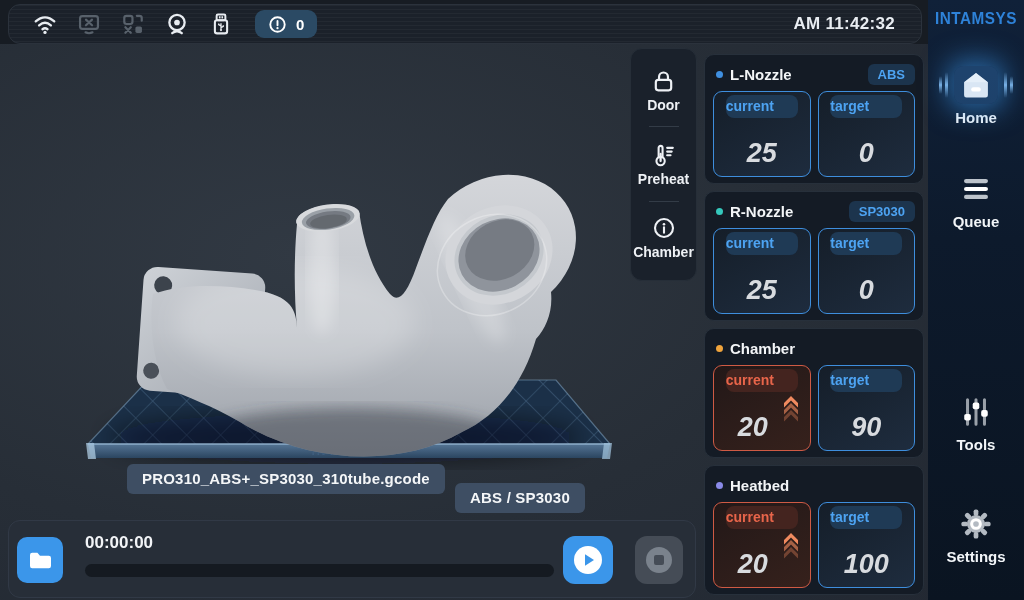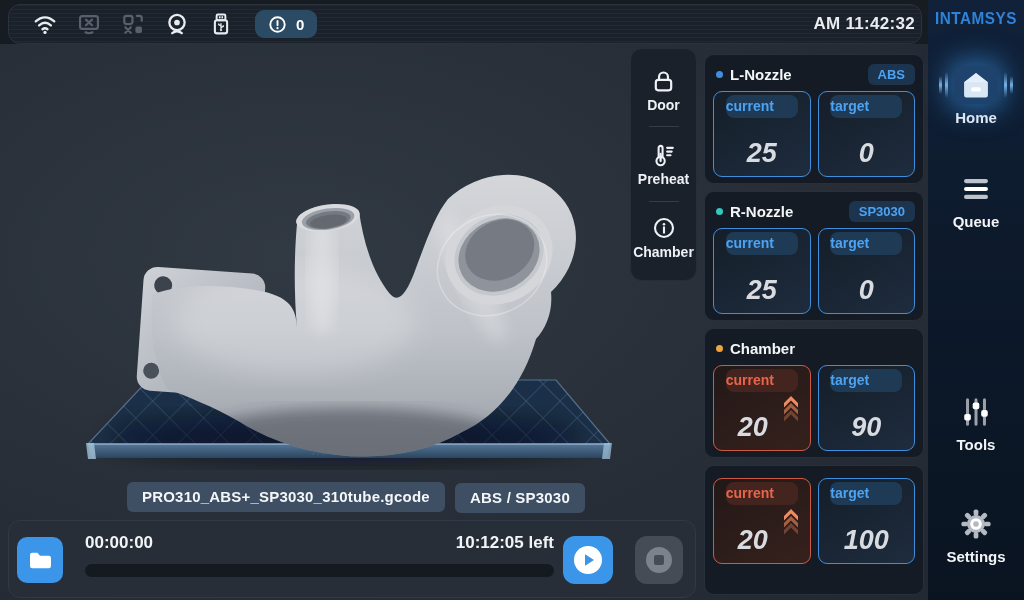--- a/index.html
+++ b/index.html
@@ -10,21 +10,21 @@
   
   #topbar { left:8px; top:4px; width:914px; height:40px; border-radius:12px;
     background:repeating-linear-gradient(180deg, rgba(255,255,255,0.035) 0 1px, rgba(0,0,0,0) 1px 4px), #1b212a;
     border:1px solid #2b323c; display:flex; align-items:center; padding-left:24px; }
   .sicon { width:24px; height:24px; margin-right:20px; flex:0 0 auto; }
   .sicon-on  { color:#e8ecf1; }
   .sicon-off { color:#58616b; }
   #alert-pill { display:flex; align-items:center; gap:9px; background:#2b4a64;
     border-radius:9px; height:28px; padding:0 13px; margin-left:2px; color:#fff; }
   #alert-pill .cnt { font-weight:bold; font-size:15px; color:#fff; }
-  #clock { margin-left:auto; margin-right:6px; color:#e9edf2; font-weight:bold; font-size:17px; letter-spacing:.3px; }
+  #clock { margin-left:auto; margin-right:26px; color:#e9edf2; font-weight:bold; font-size:17px; letter-spacing:.3px; }
 
   
   #sidebar { left:928px; top:0; width:96px; height:600px;
     background:linear-gradient(180deg,#102139 0%, #0d1a2c 40%, #0a1421 100%); }
   #logo { position:absolute; top:9px; left:0; width:96px; text-align:center;
     color:#2e82d8; font-weight:bold; font-size:15px; letter-spacing:.5px;
     transform:scaleY(1.15) scaleX(1.02); }
   .nav-item { position:absolute; left:0; width:96px; display:flex; flex-direction:column;
     align-items:center; gap:5px; }
   .nav-icon { width:44px; height:38px; display:flex; align-items:center; justify-content:center;
@@ -170,21 +170,21 @@
       <g transform="rotate(-28 499 211)">
         <ellipse cx="499" cy="211" rx="55" ry="48" fill="#d4d6da"></ellipse>
         <ellipse cx="499" cy="211" rx="46" ry="39" fill="#c4c8cd"></ellipse>
         <ellipse cx="499" cy="211" rx="42" ry="35" fill="#8f949c"></ellipse>
         <ellipse cx="502" cy="207" rx="36" ry="29" fill="#767b83"></ellipse>
       </g>
       <ellipse cx="492" cy="221" rx="56" ry="49" transform="rotate(-28 492 221)" fill="none" stroke="rgba(255,255,255,0.28)" stroke-width="1.5"></ellipse>
     </g>
   </svg>
 
-  <span class="chip" style="left:127px; top:438px;">PRO310_ABS+_SP3030_310tube.gcode</span>
+  <span class="chip" style="left:127px; top:420px;">PRO310_ABS+_SP3030_310tube.gcode</span>
   <span class="chip" style="left:455px; top:439px;">ABS / SP3030</span>
 </div>
 
 <div id="topbar" class="abs">
   <svg class="sicon sicon-on" viewBox="0 0 22 22">
     <g fill="none" stroke="currentColor" stroke-width="2.1" stroke-linecap="round">
       <path d="M2.5,8.6 C7.8,3.8 14.2,3.8 19.5,8.6"></path>
       <path d="M5.6,12.3 C9.1,9.2 12.9,9.2 16.4,12.3"></path>
       <path d="M8.7,15.8 C10.2,14.6 11.8,14.6 13.3,15.8"></path>
     </g>
@@ -321,20 +321,25 @@
       <div class="tcard blue">
         <span class="pill bl">target</span>
         <div class="tval-row">
             <span class="tval">90</span>
           </div>
       </div>
     </div>
   </div>
 
   <div class="temp-panel">
+    <div class="tp-head">
+      <span class="dot" style="background: rgb(138, 138, 232);"></span>
+      <span class="tp-name">Heatbed</span>
+
+    </div>
     <div class="tp-cards">
       <div class="tcard red">
         <span class="pill rd">current</span>
         <div class="tval-row shift">
             <span class="tval">20</span>
           </div>
         <svg class="chevrons" width="18" height="28" viewBox="0 0 18 28">
           <path d="M2,9 L9,2 L16,9 L16,13.5 L9,6.5 L2,13.5 Z" fill="#f08a5f"></path>
           <path d="M2,16 L9,9 L16,16 L16,20.5 L9,13.5 L2,20.5 Z" fill="#f08a5f" opacity="0.62"></path>
           <path d="M2,23 L9,16 L16,23 L16,27.5 L9,20.5 L2,27.5 Z" fill="#f08a5f" opacity="0.35"></path>
@@ -350,21 +355,20 @@
   </div>
 </div>
 
 <div id="playbar" class="abs">
   <div id="folder-btn">
     <svg width="26" height="24" viewBox="0 0 26 24">
       <path d="M3,7 a2.2,2.2 0 0 1 2.2,-2.2 h5.2 l2.6,3 h8.8 A2.2,2.2 0 0 1 24,10 v8 a2.2,2.2 0 0 1 -2.2,2.2 H5.2 A2.2,2.2 0 0 1 3,18 Z" fill="#fff"></path>
     </svg>
   </div>
   <span id="elapsed">00:00:00</span>
-  <span id="remaining">10:12:05 left</span>
   <div id="ptrack">
       <div id="pfill" style="width: 0%;"></div>
     </div>
   <div id="play-btn">
     <svg width="30" height="30" viewBox="0 0 30 30">
       <circle cx="15" cy="15" r="14" fill="#fff"></circle>
       <path d="M12,9.2 L21,15 L12,20.8 Z" fill="#3b96ea"></path>
     </svg>
   </div>
   <div id="stop-btn">

